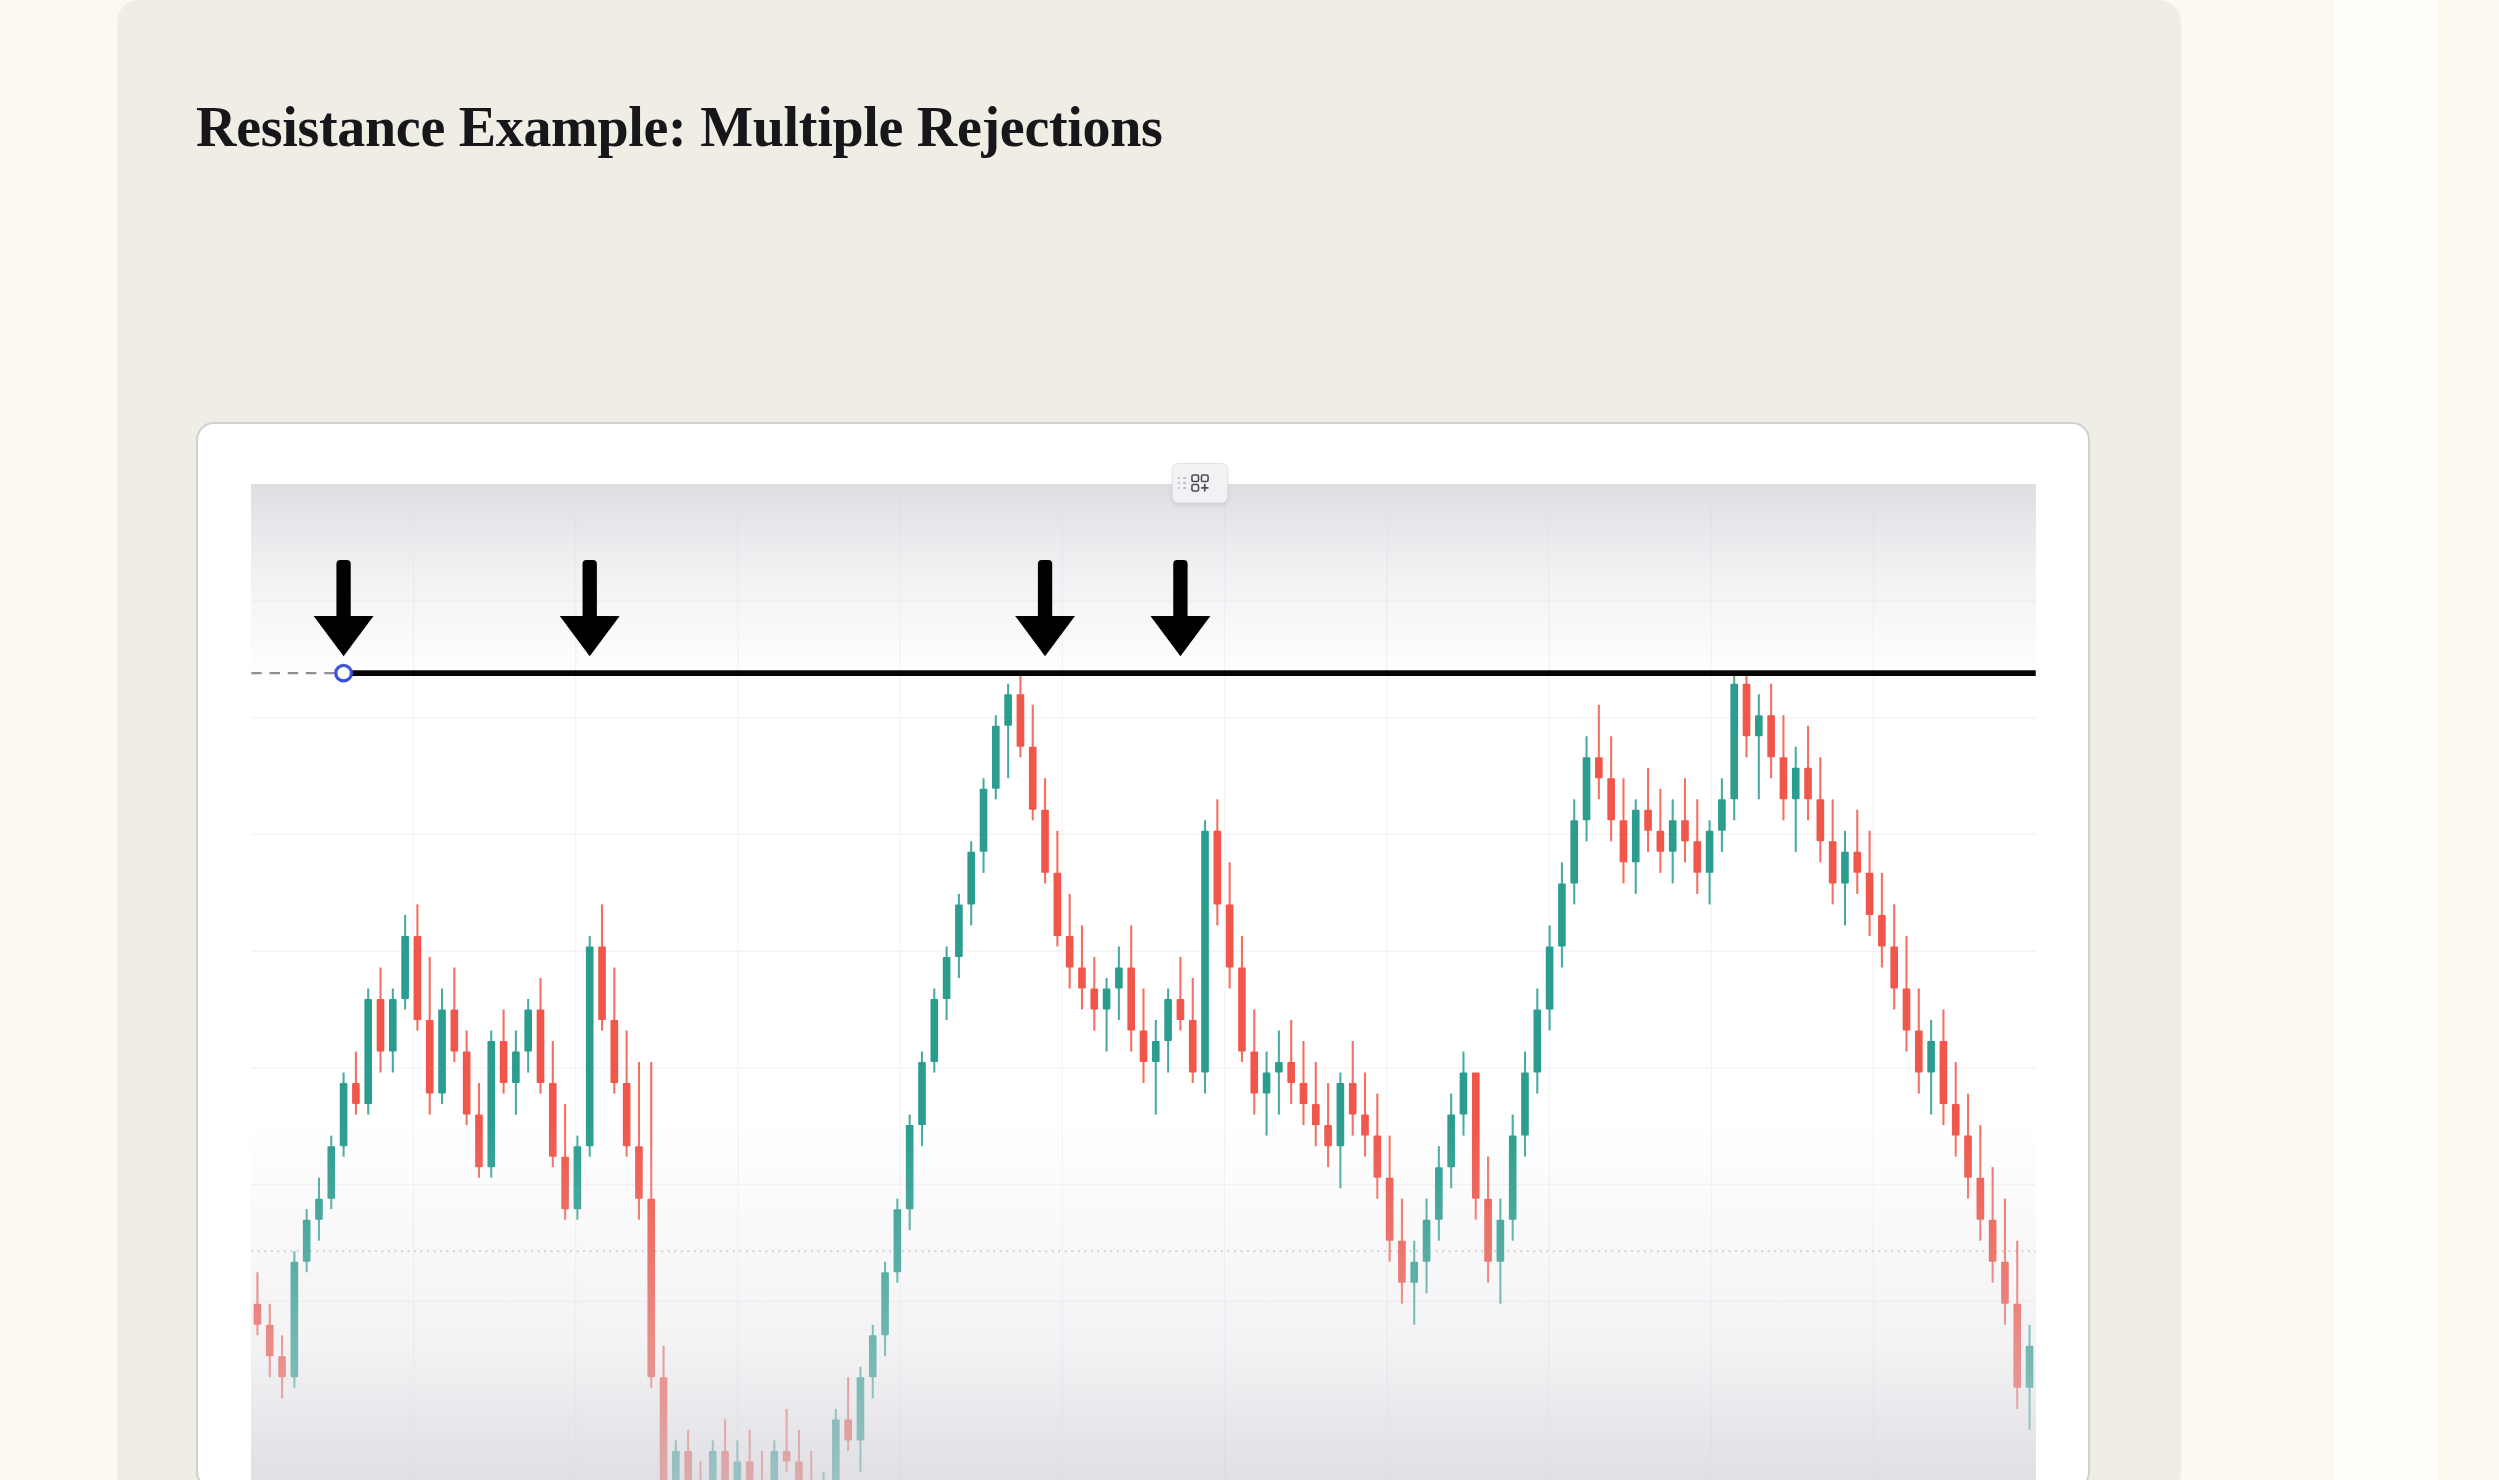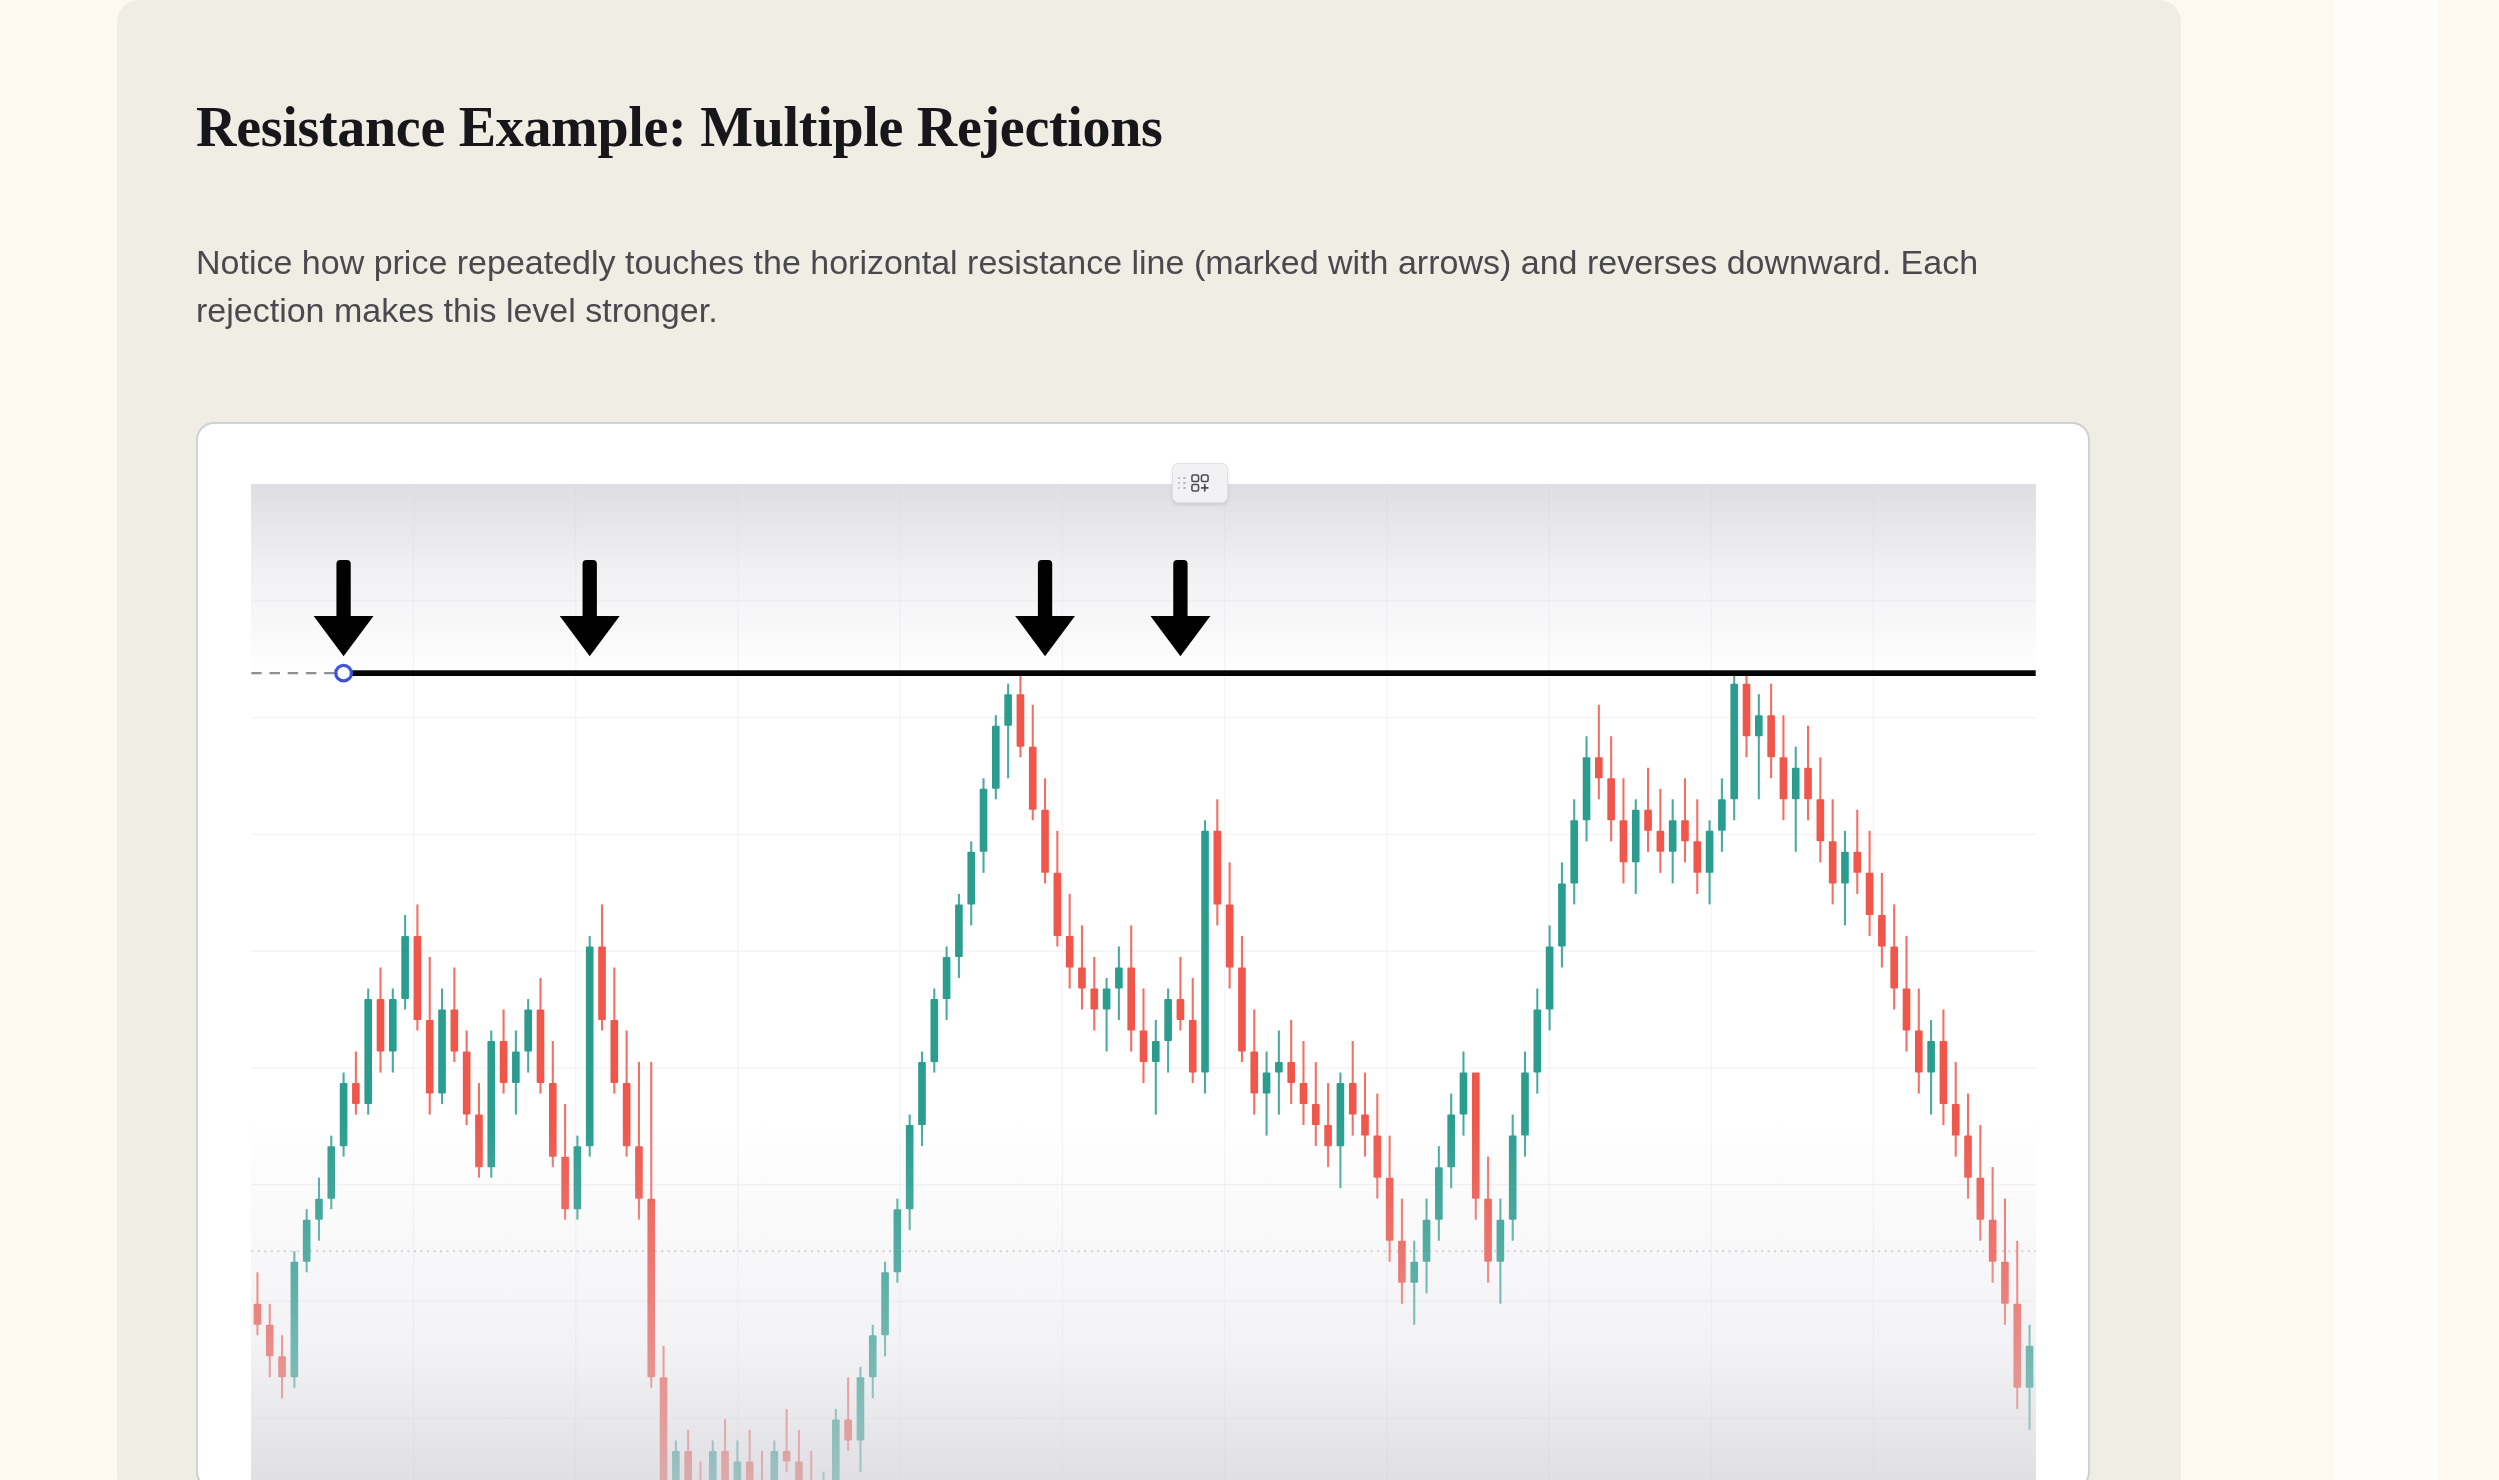--- a/index.html
+++ b/index.html
@@ -102,21 +102,20 @@
 <body>
 
 <div id="page">
 
   <div class="scroll-band"></div>
 
   <div class="lesson-card">
 
     <div class="page-title">Resistance Example: Multiple Rejections</div>
 
-    <div class="lesson-desc">Notice how price repeatedly touches the horizontal resistance line (marked with arrows) and reverses downward. Each rejection makes this level stronger.</div>
 
     <div class="chart-frame">
 
       <div class="plot-wrap">
         <svg class="plot-svg" id="chart-svg" width="1785" height="1051" viewBox="0 0 2742 1615">
             <line x1="0" x2="2742" y1="179.44444444444446" y2="179.44444444444446" stroke="#f3f1f4" stroke-width="2"></line>
             <line x1="0" x2="2742" y1="358.8888888888889" y2="358.8888888888889" stroke="#f3f1f4" stroke-width="2"></line>
             <line x1="0" x2="2742" y1="538.3333333333334" y2="538.3333333333334" stroke="#f3f1f4" stroke-width="2"></line>
             <line x1="0" x2="2742" y1="717.7777777777778" y2="717.7777777777778" stroke="#f3f1f4" stroke-width="2"></line>
             <line x1="0" x2="2742" y1="897.2222222222223" y2="897.2222222222223" stroke="#f3f1f4" stroke-width="2"></line>

